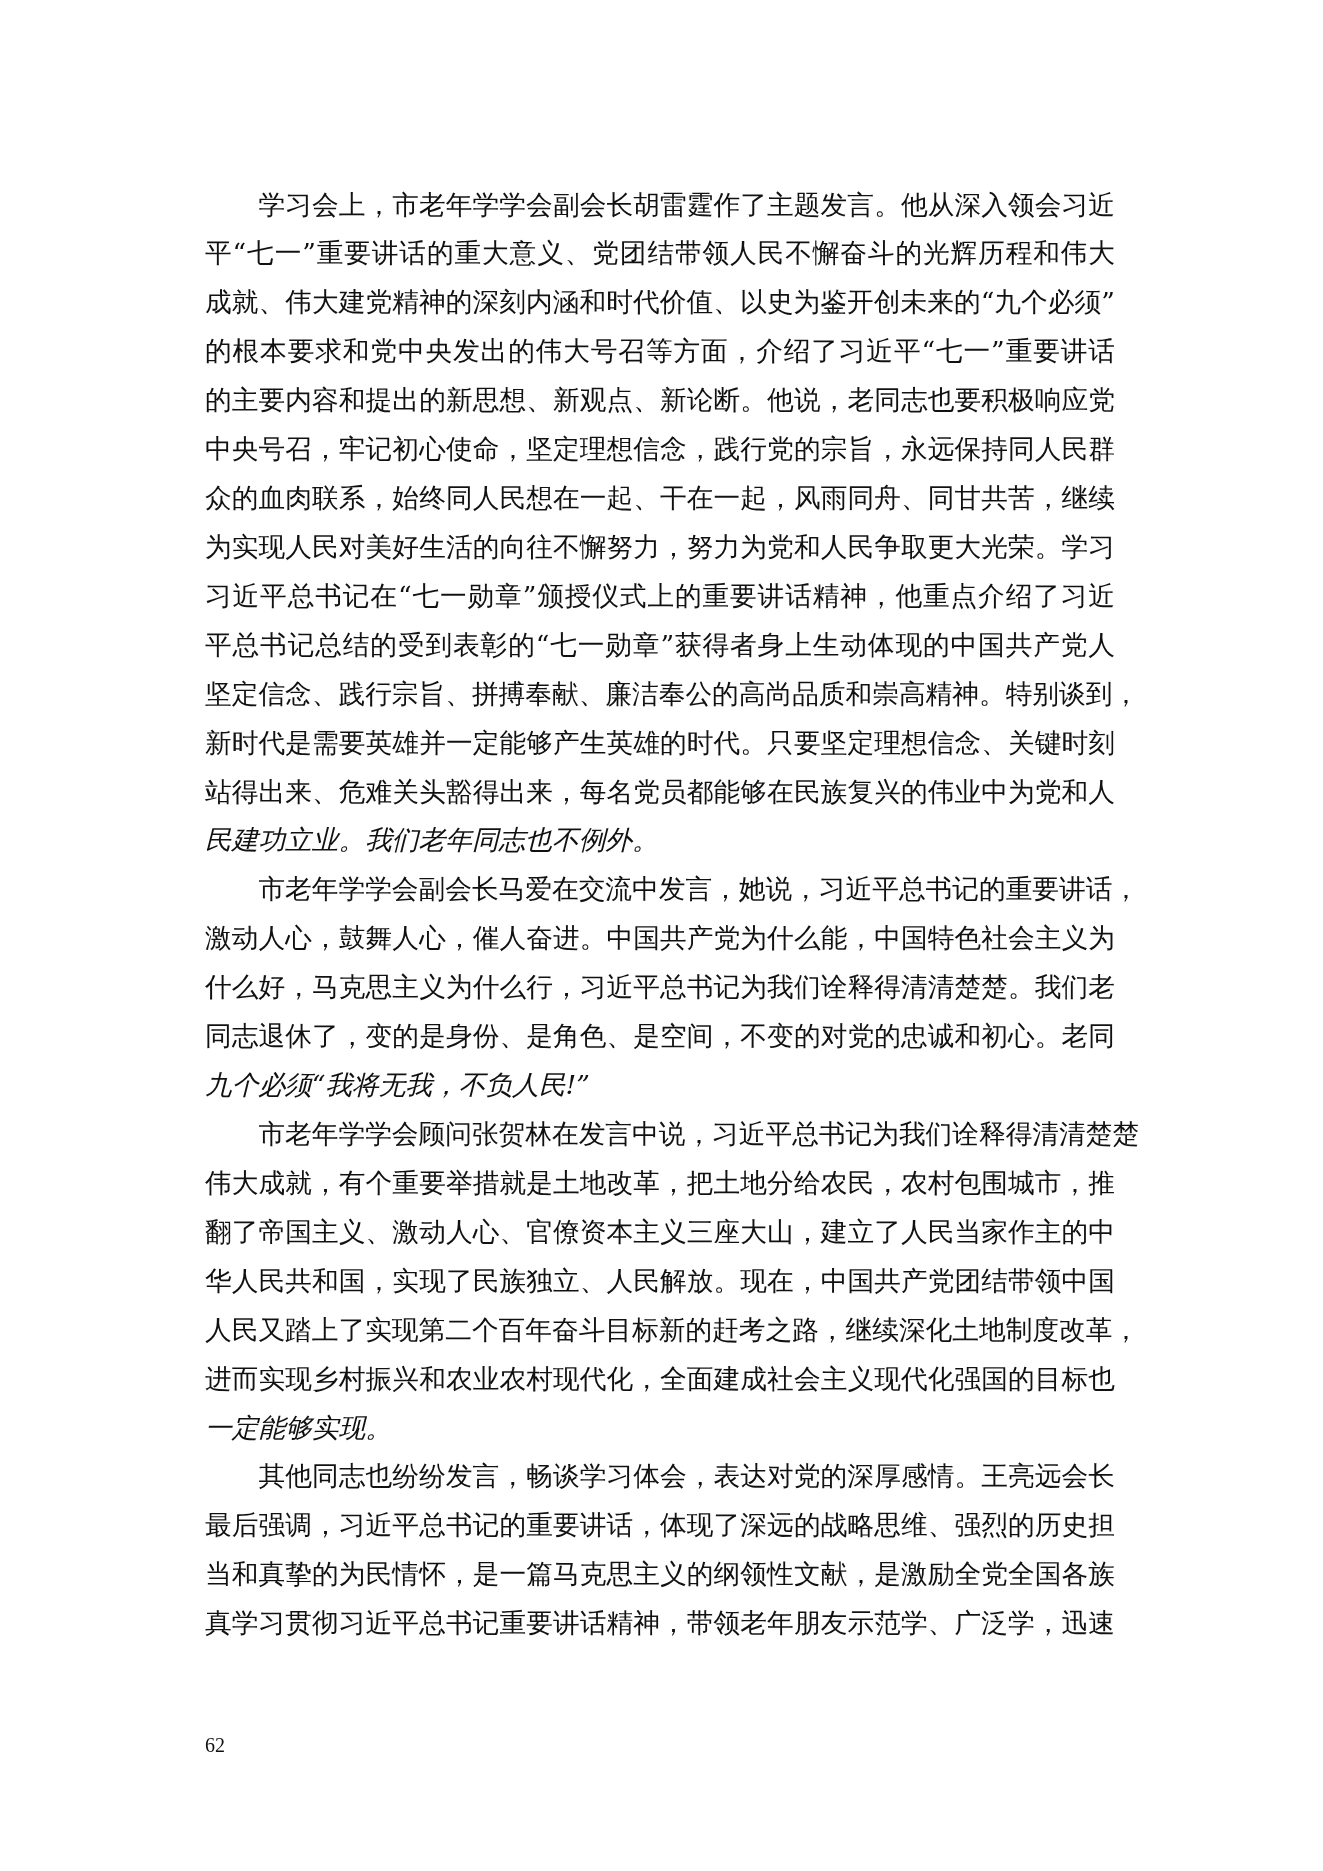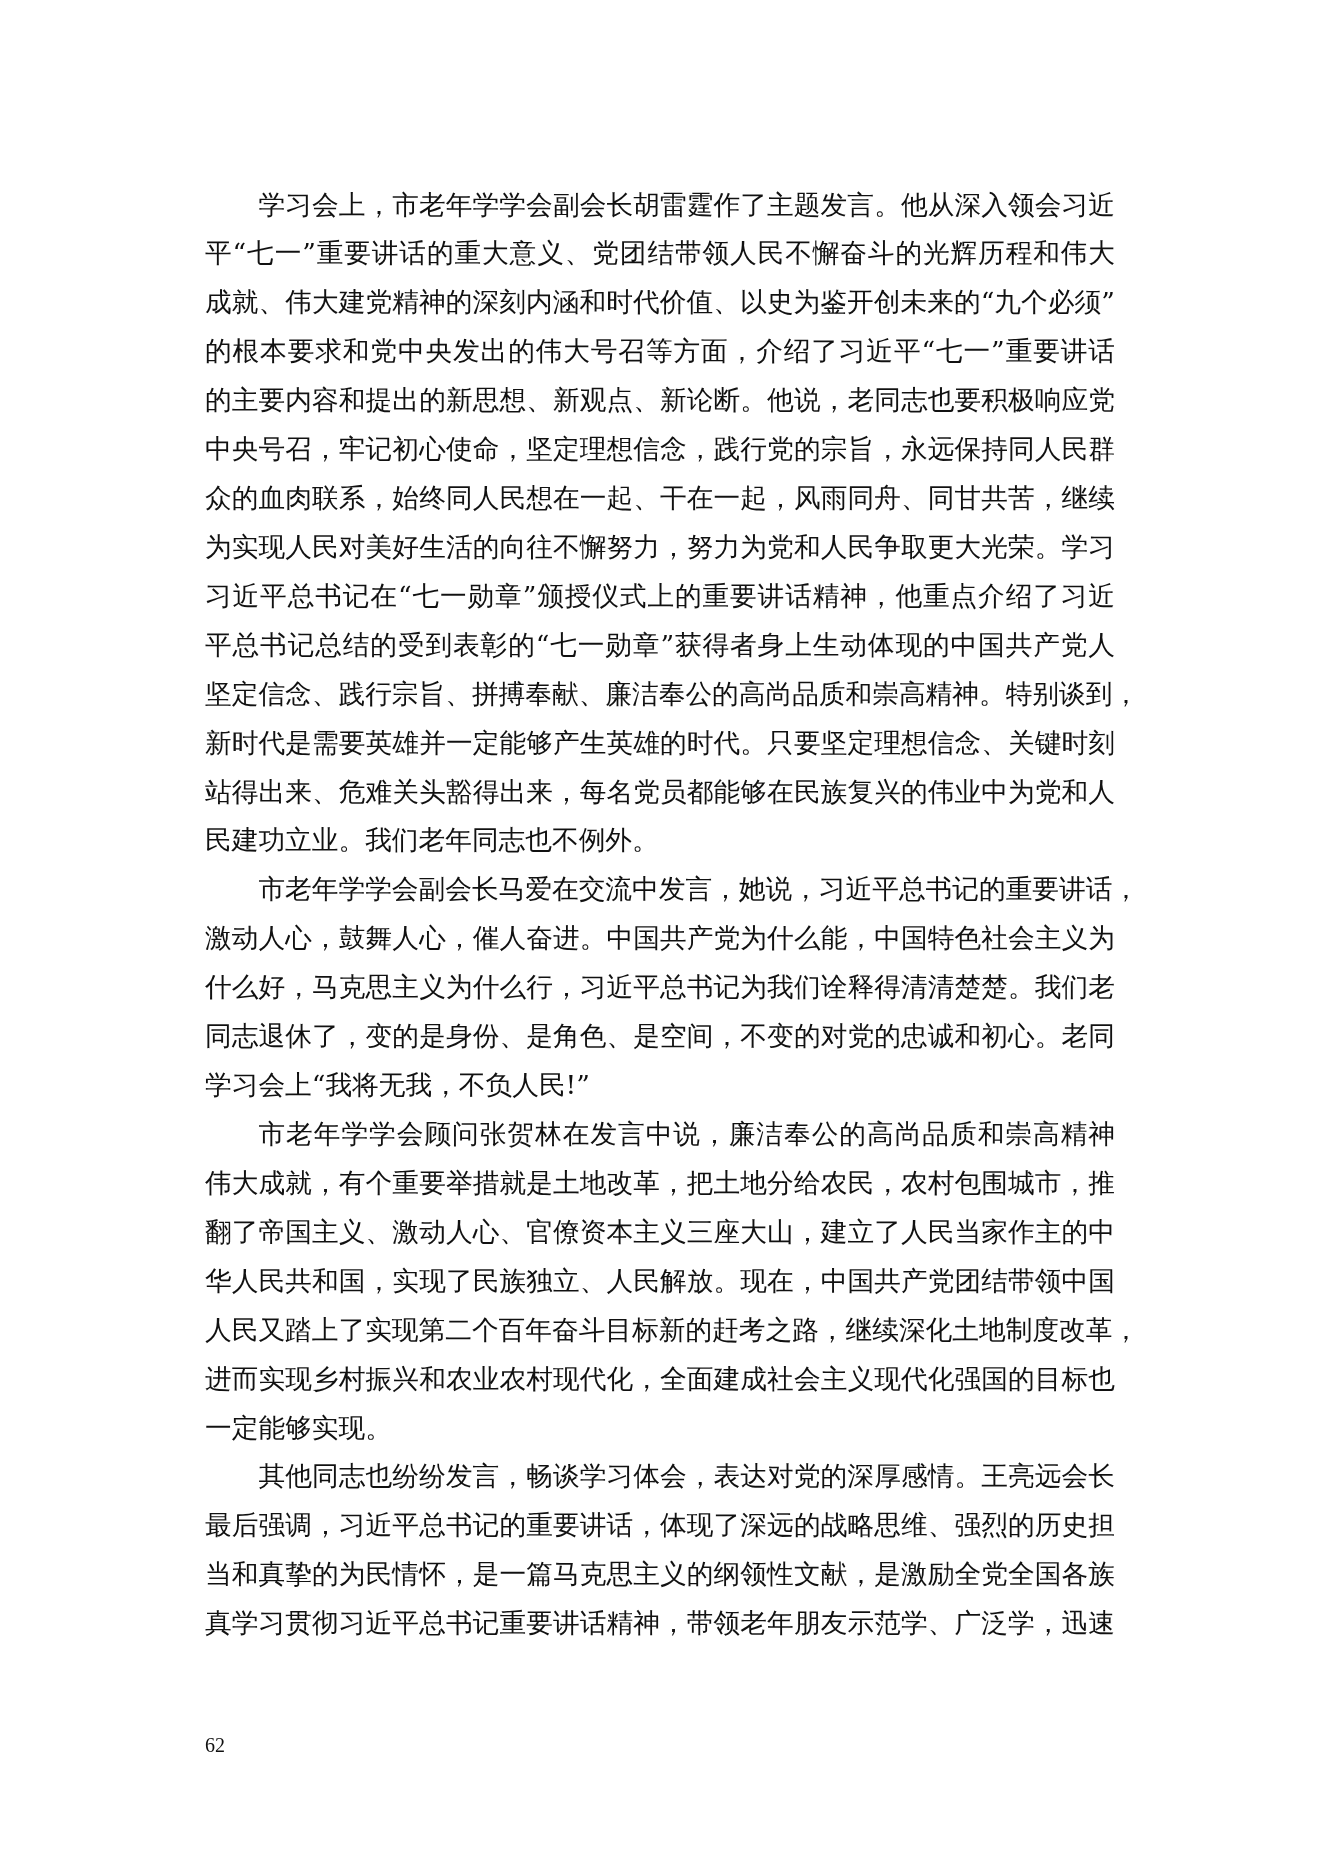--- a/index.html
+++ b/index.html
@@ -41,20 +41,21 @@
       text-align-last: justify;
       text-justify: inter-character;
       box-sizing: border-box;
     }
     .line.indent {
       padding-left: 53.4px;
     }
     .line.last {
       text-align: center;
       text-align-last: left;
+      font-style: italic;
     }
     .page-number {
       position: absolute;
       left: 205px;
       top: 1729px;
       font-family: "Liberation Serif", "DejaVu Serif", serif;
       font-size: 20px;
       line-height: 32px;
       color: #111111;
     }
@@ -80,25 +81,25 @@
       <div class="line">新时代是需要英雄并一定能够产生英雄的时代。只要坚定理想信念、关键时刻</div>
       <div class="line">站得出来、危难关头豁得出来，每名党员都能够在民族复兴的伟业中为党和人</div>
       <div class="line last">民建功立业。我们老年同志也不例外。</div>
     </div>
 
     <div>
       <div class="line indent">市老年学学会副会长马爱在交流中发言，她说，习近平总书记的重要讲话，</div>
       <div class="line">激动人心，鼓舞人心，催人奋进。中国共产党为什么能，中国特色社会主义为</div>
       <div class="line">什么好，马克思主义为什么行，习近平总书记为我们诠释得清清楚楚。我们老</div>
       <div class="line">同志退休了，变的是身份、是角色、是空间，不变的对党的忠诚和初心。老同</div>
-      <div class="line last">学习会上“我将无我，不负人民!”</div>
+      <div class="line last">九个必须“我将无我，不负人民!”</div>
     </div>
 
     <div>
-      <div class="line indent">市老年学学会顾问张贺林在发言中说，廉洁奉公的高尚品质和崇高精神</div>
+      <div class="line indent">市老年学学会顾问张贺林在发言中说，习近平总书记为我们诠释得清清楚楚</div>
       <div class="line">伟大成就，有个重要举措就是土地改革，把土地分给农民，农村包围城市，推</div>
       <div class="line">翻了帝国主义、激动人心、官僚资本主义三座大山，建立了人民当家作主的中</div>
       <div class="line">华人民共和国，实现了民族独立、人民解放。现在，中国共产党团结带领中国</div>
       <div class="line">人民又踏上了实现第二个百年奋斗目标新的赶考之路，继续深化土地制度改革，</div>
       <div class="line">进而实现乡村振兴和农业农村现代化，全面建成社会主义现代化强国的目标也</div>
       <div class="line last">一定能够实现。</div>
     </div>
 
     <div>
       <div class="line indent">其他同志也纷纷发言，畅谈学习体会，表达对党的深厚感情。王亮远会长</div>

